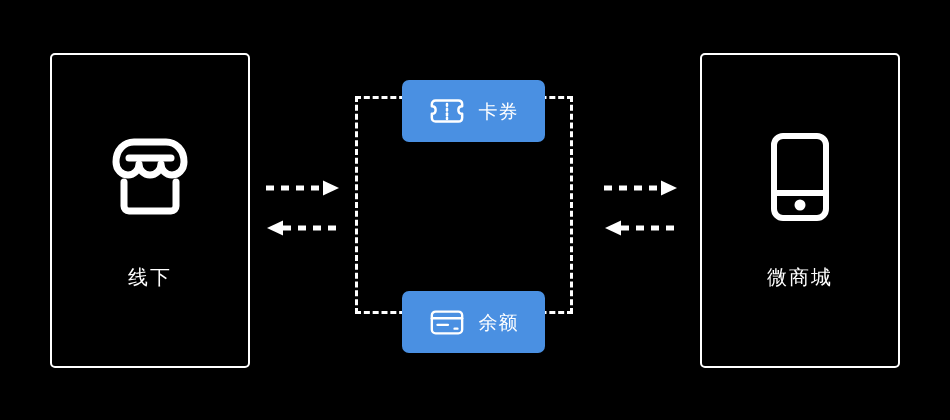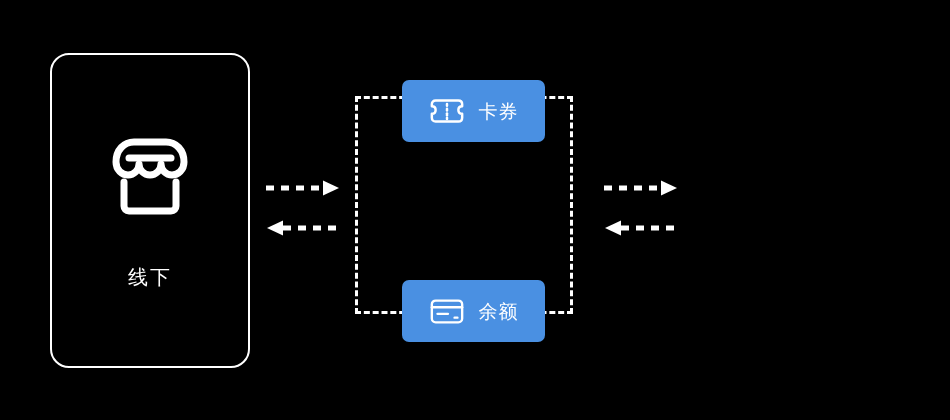--- a/index.html
+++ b/index.html
@@ -21,21 +21,21 @@
     height: 420px;
     background: #000000;
   }
 
   
   .card {
     position: absolute;
     width: 200px;
     height: 315px;
     border: 2px solid #ffffff;
-    border-radius: 19px;
+    border-radius: 5px;
     box-sizing: border-box;
     background: #000000;
   }
   #card-left  { left: 50px;  top: 53px; }
   #card-right { left: 700px; top: 53px; }
 
   .card-icon {
     position: absolute;
     left: 0;
     right: 0;
@@ -78,21 +78,21 @@
     background: #4a90e2;
     border-radius: 7px;
     display: flex;
     align-items: center;
     justify-content: center;
     gap: 14px;
     box-sizing: border-box;
   }
   #tile-0 { top: 80px; text-align: center; }
   #tile-1 { top: 180px; }
-  #tile-2 { top: 280px; }
+  #tile-2 { top: 291px; }
 
   .tile-icon {
     width: 36px;
     height: 36px;
     display: flex;
     align-items: center;
     justify-content: center;
     flex: none;
   }
   .tile-label {
@@ -127,20 +127,30 @@
                  C80 36 74 41 68 41 C62 41 57 36 57 30
                  C57 36 52 41 46 41 C40 41 35 36 35 30
                  C35 36 30 41 24 41 C18 41 12 36 12 28 Z"></path>
         <line x1="25" y1="24" x2="67" y2="24"></line>
         <path d="M20 48 L20 72 C20 75 22 77 25 77 L67 77 C70 77 72 75 72 72 L72 48"></path>
       </svg>
     </div>
     <div class="card-label">线下</div>
   </div>
 
+  <div class="card" id="card-right">
+    <div class="card-icon">
+      <svg width="62" height="92" viewBox="0 0 62 92" fill="none" stroke="#ffffff" stroke-width="6" stroke-linecap="round" stroke-linejoin="round">
+        <rect x="5" y="5" width="52" height="82" rx="9"></rect>
+        <line x1="5" y1="62" x2="57" y2="62"></line>
+        <circle cx="31" cy="74" r="5.5" fill="#ffffff" stroke="none"></circle>
+      </svg>
+    </div>
+    <div class="card-label">微商城</div>
+  </div>
 
   <div id="exchange-boundary"></div>
 
   <div class="tile" id="tile-0">
     <span class="tile-icon">
       <svg width="38" height="32" viewBox="0 0 38 32" fill="none" stroke="#ffffff" stroke-width="2.6" stroke-linecap="round" stroke-linejoin="round">
         <path d="M3 9 C3 6.5 4.5 5 7 5 L31 5 C33.5 5 35 6.5 35 9 L35 11
                  C32.5 11 31 12.5 31 15 C31 17.5 32.5 19 35 19 L35 23
                  C35 25.5 33.5 27 31 27 L7 27 C4.5 27 3 25.5 3 23 L3 19
                  C5.5 19 7 17.5 7 15 C7 12.5 5.5 11 3 11 Z"></path>

